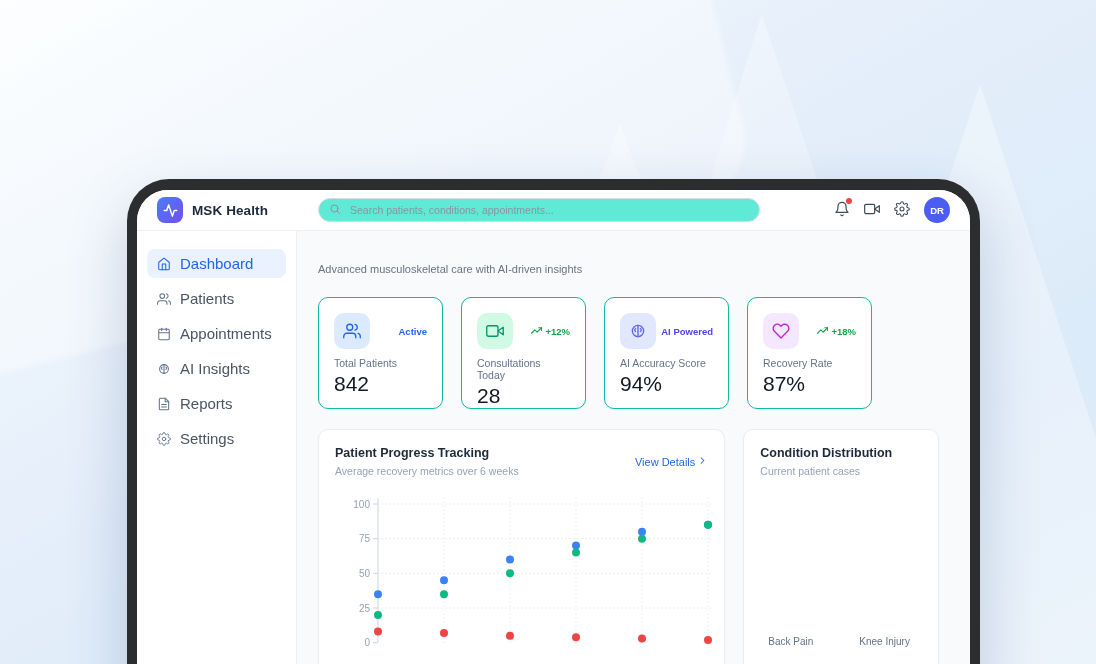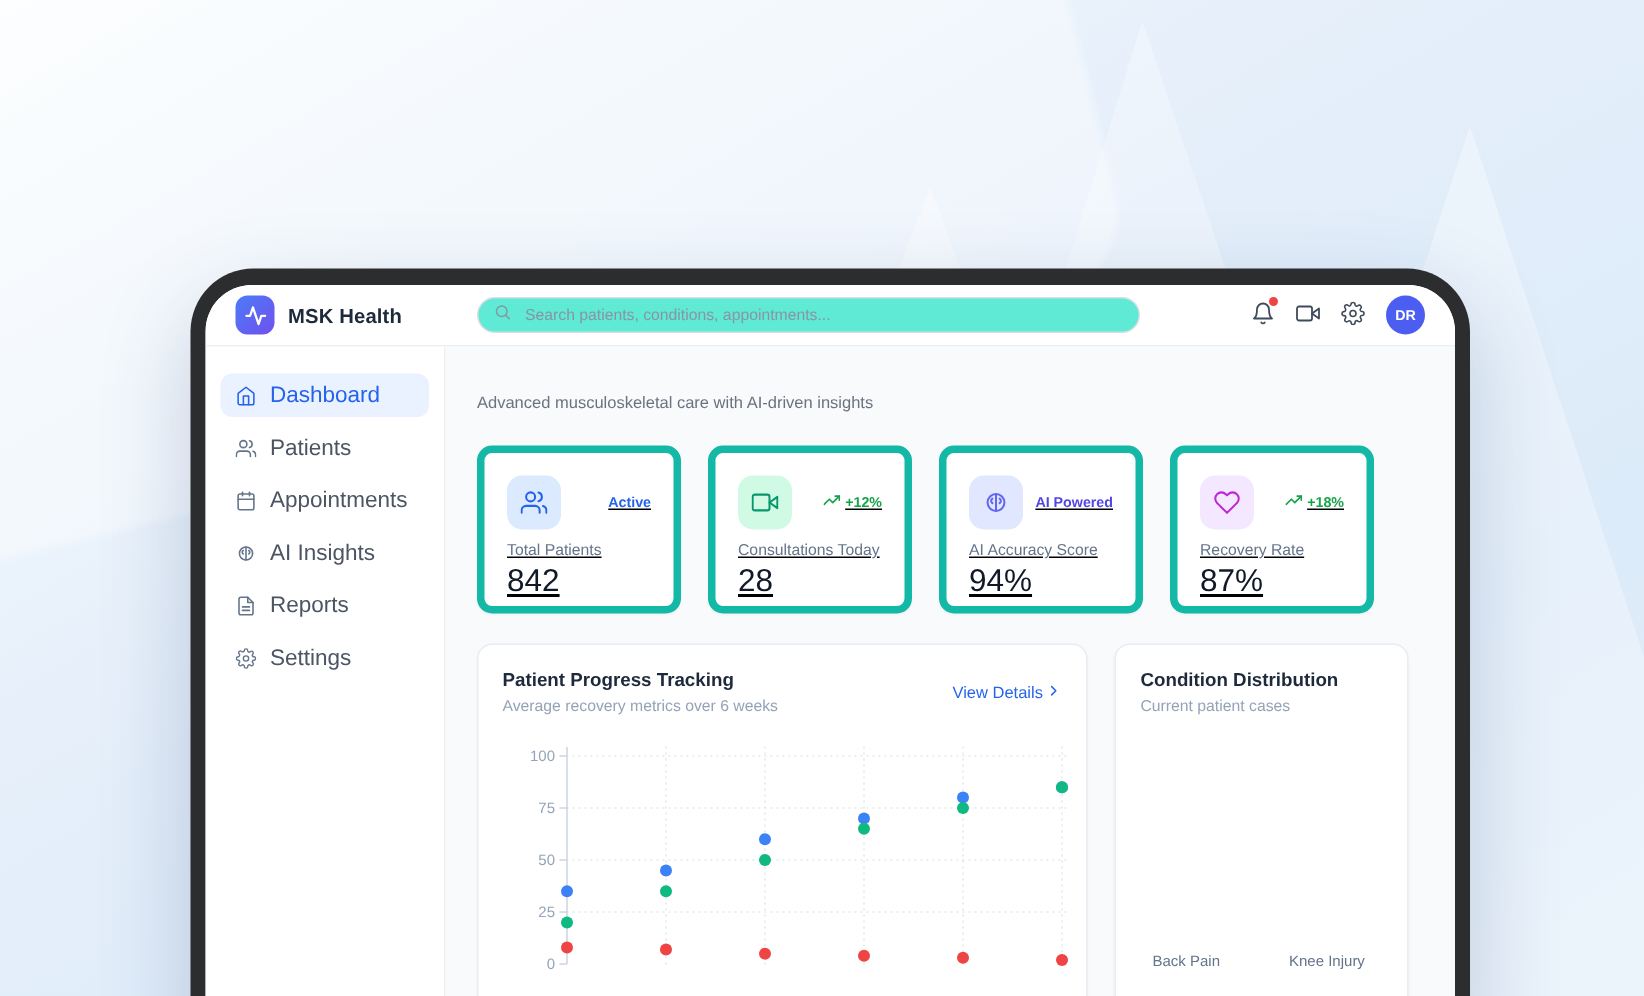--- a/index.html
+++ b/index.html
@@ -41,22 +41,22 @@
   .side-item .icn{display:flex;align-items:center;color:#64748b;}
   .side-item.active{background:#e9f2fe;color:#2563eb;}
   .side-item.active .icn{color:#2563eb;}
 
   
   .main{position:absolute;left:160px;top:41px;right:0;bottom:0;background:#f8fafc;padding:25px 31px 0 21px;overflow:hidden;}
   .page-title{margin:0;font-size:19px;font-weight:500;color:#1f2937;letter-spacing:-.1px;}
   .page-sub{margin:7px 0 0 0;font-size:11px;color:#6b7280;}
 
   .stats-row{display:flex;gap:18px;margin-top:22px;}
-  .stat-card{width:136px;height:112px;background:#fff;border:5px solid #14b8a6;border-radius:10px;padding:15px;
-    box-shadow:0 1px 2px rgba(16,24,40,.04);text-decoration:underline;}
+  .stat-card{width:125px;height:112px;background:#fff;border:1px solid #14b8a6;border-radius:10px;padding:15px;
+    box-shadow:0 1px 2px rgba(16,24,40,.04);}
   .stat-top{display:flex;justify-content:space-between;align-items:center;}
   .stat-icon{width:36px;height:36px;border-radius:10px;display:flex;align-items:center;justify-content:center;flex:none;}
   .stat-badge{font-size:9.5px;font-weight:600;display:flex;align-items:center;gap:3px;}
   .stat-label{margin-top:8px;font-size:10.5px;color:#64748b;}
   .stat-value{margin-top:3px;font-size:21px;font-weight:500;color:#111827;}
 
   .charts-row{display:flex;gap:18px;margin-top:20px;}
   .panel{background:#fff;border:1px solid #e9edf2;border-radius:10px;box-shadow:0 1px 2px rgba(16,24,40,.04);position:relative;}
   .progress-card{width:408px;height:400px;padding:16px;}
   .condition-card{width:196px;height:400px;padding:16px;}

